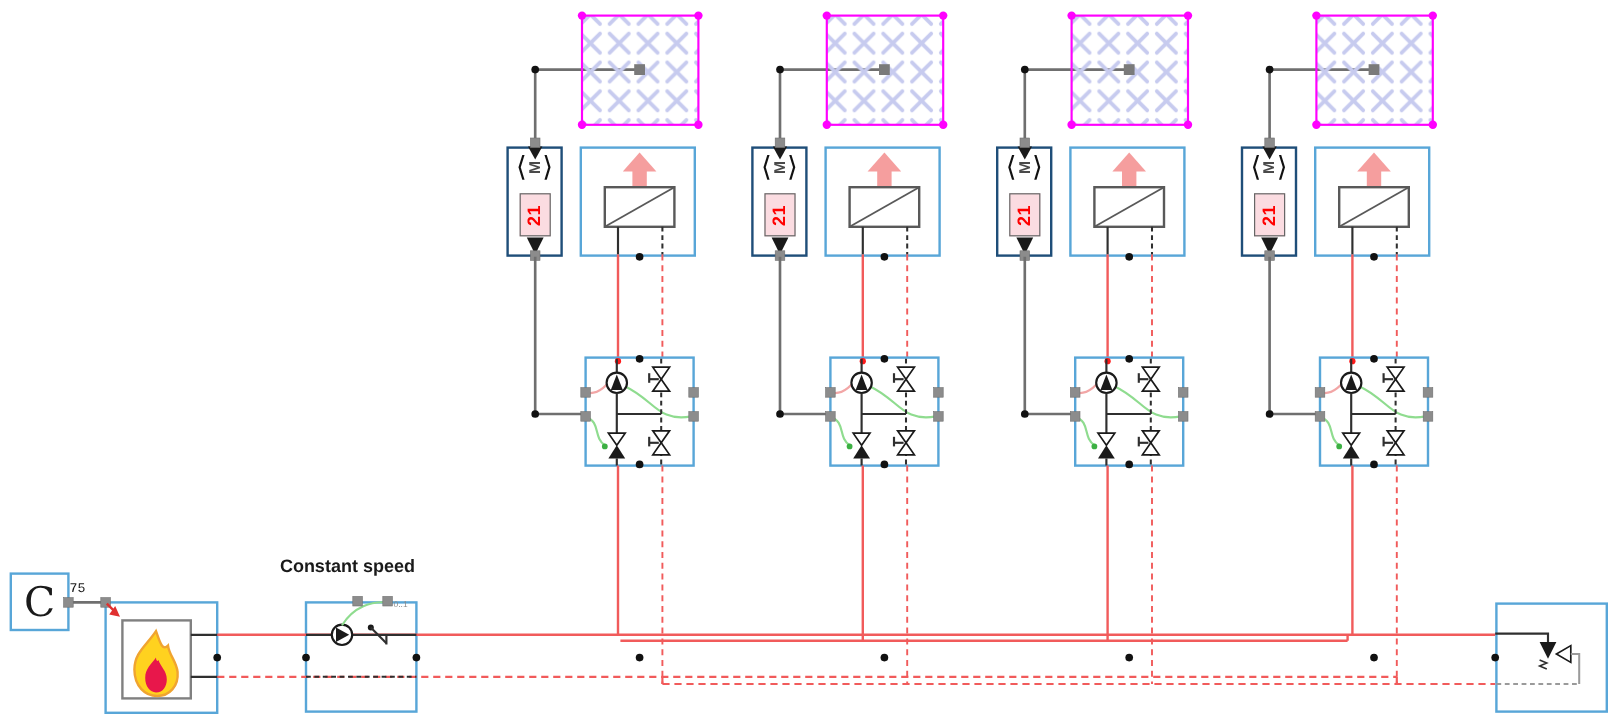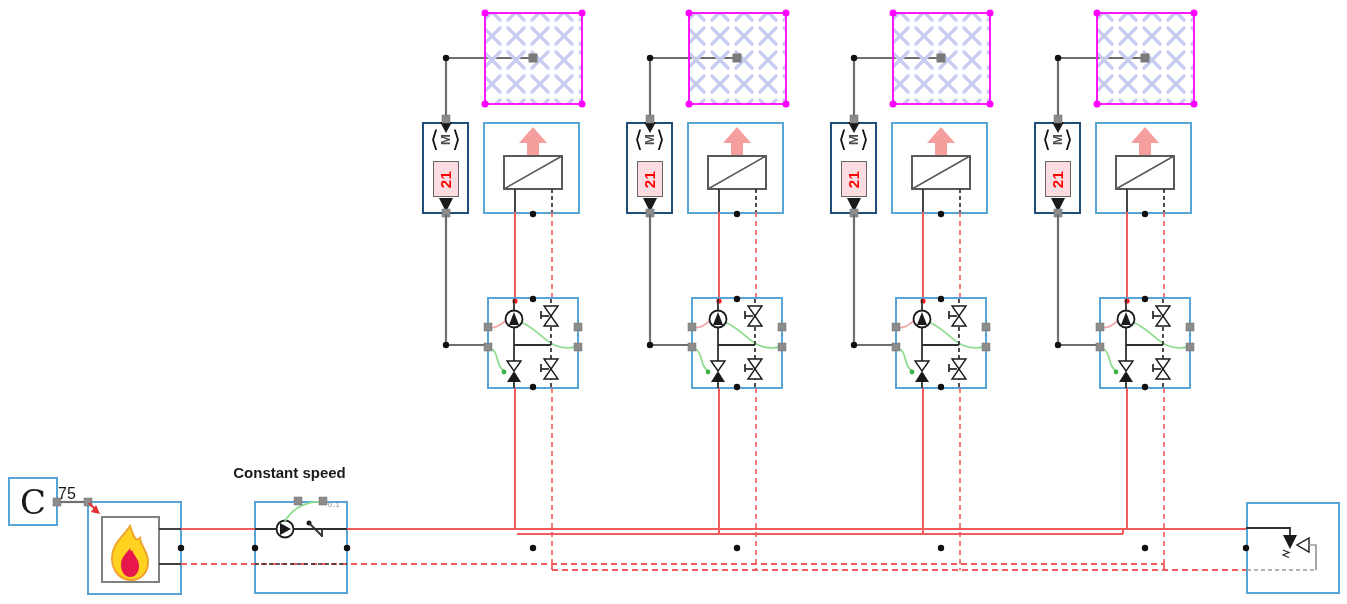--- a/index.html
+++ b/index.html
@@ -19,21 +19,21 @@
   .blockb{fill:#fff;stroke:#58a6d8;stroke-width:2}
   .blockt{fill:#fff;stroke:#1f4e79;stroke-width:2}
   .hx{fill:#fff;stroke:#595959;stroke-width:2}
   .port{fill:#8c8c8c;stroke:#6f6f6f;stroke-width:.5}
   .dot{fill:#111}
   .vout{fill:#fff;stroke:#1a1a1a;stroke-width:1.4}
   .vfil{fill:#1a1a1a;stroke:none}
   
   .lbl{position:absolute;color:#1a1a1a;}
   .c-lbl{display:flex;align-items:center;justify-content:center;font-family:"DejaVu Serif",serif;font-size:34px;}
-  .t75{font-size:16px;}
+  .t75{font-size:11px;font-family:Liberation Mono, monospace;}
   .caption{font-weight:bold;font-size:15px;text-align:center;}
   .sig{font-size:7px;color:#888;}
   .mglyph{display:flex;align-items:center;justify-content:center;}
   .mglyph .br{font-size:23px;font-weight:500;line-height:1;color:#111;}
   .mglyph .m{font-size:13px;font-weight:bold;color:#4a4a4a;transform:rotate(-90deg);margin:0 1px;}
   .setpoint{background:#fbdce1;border:1.5px solid #666;display:flex;align-items:center;justify-content:center;box-sizing:border-box;}
   .setpoint span{color:#ff0000;font-weight:bold;font-size:15px;transform:rotate(-90deg);letter-spacing:.5px;}
 </style>
 </head>
 <body>

